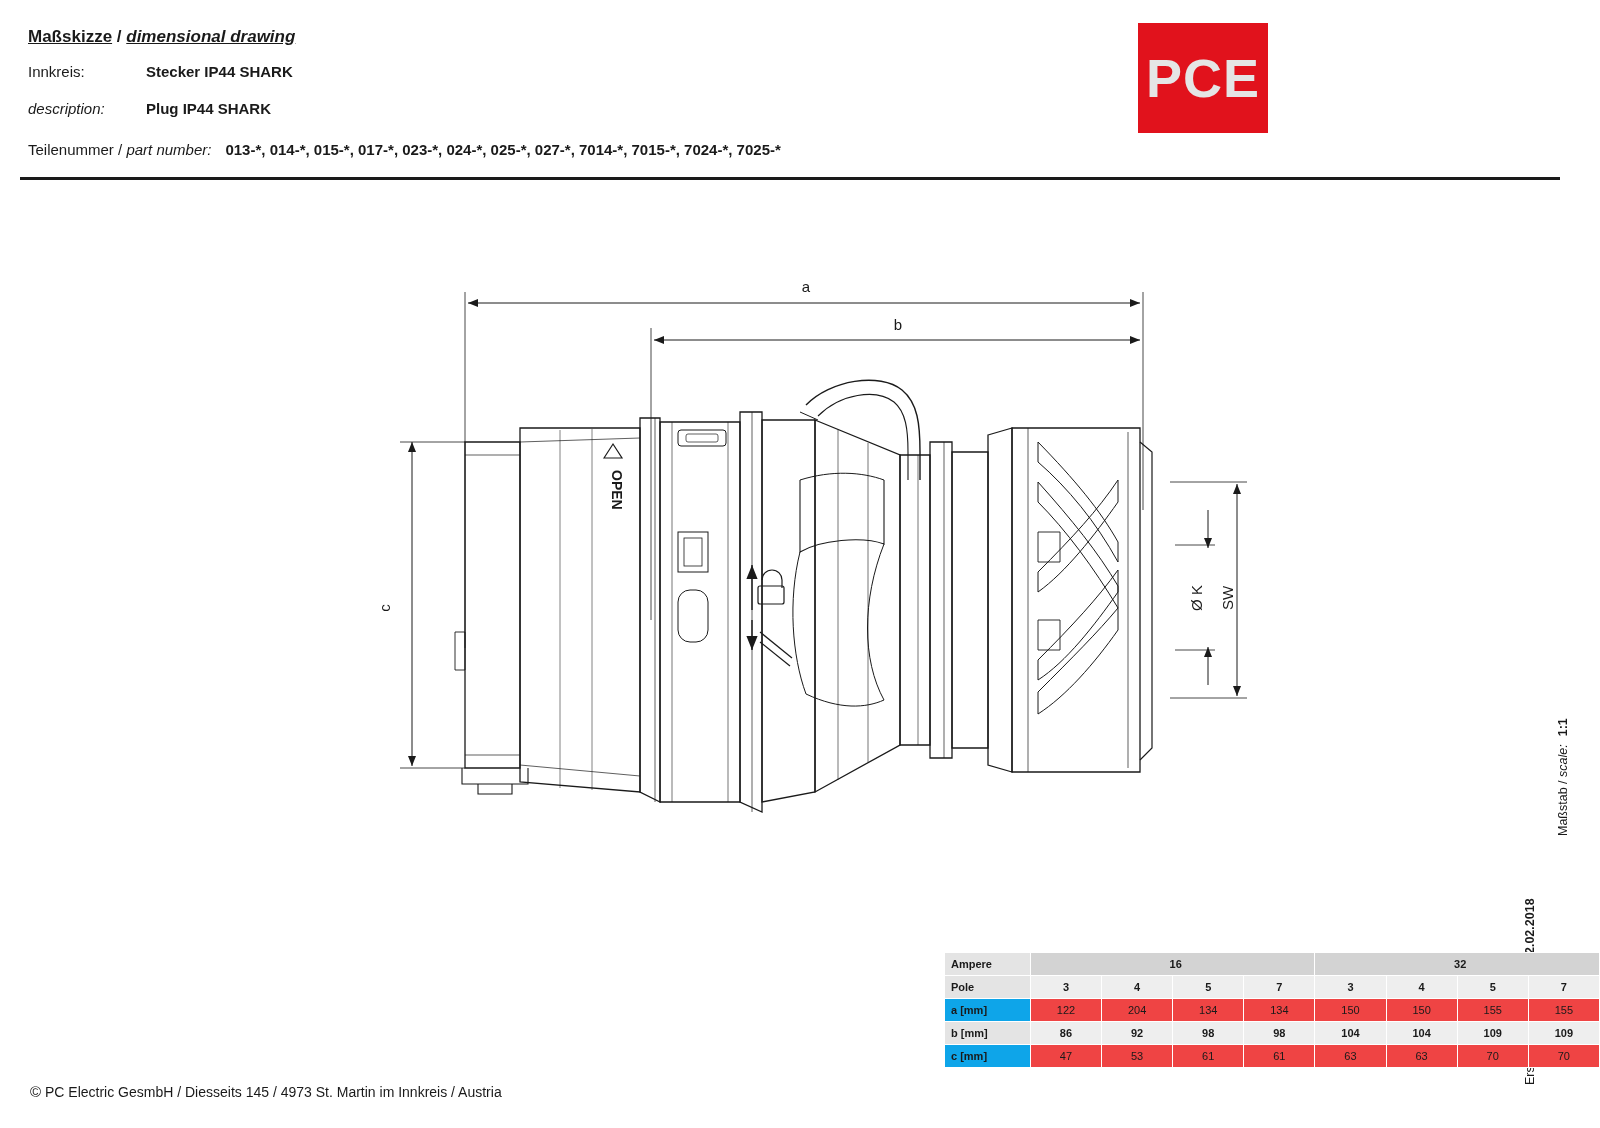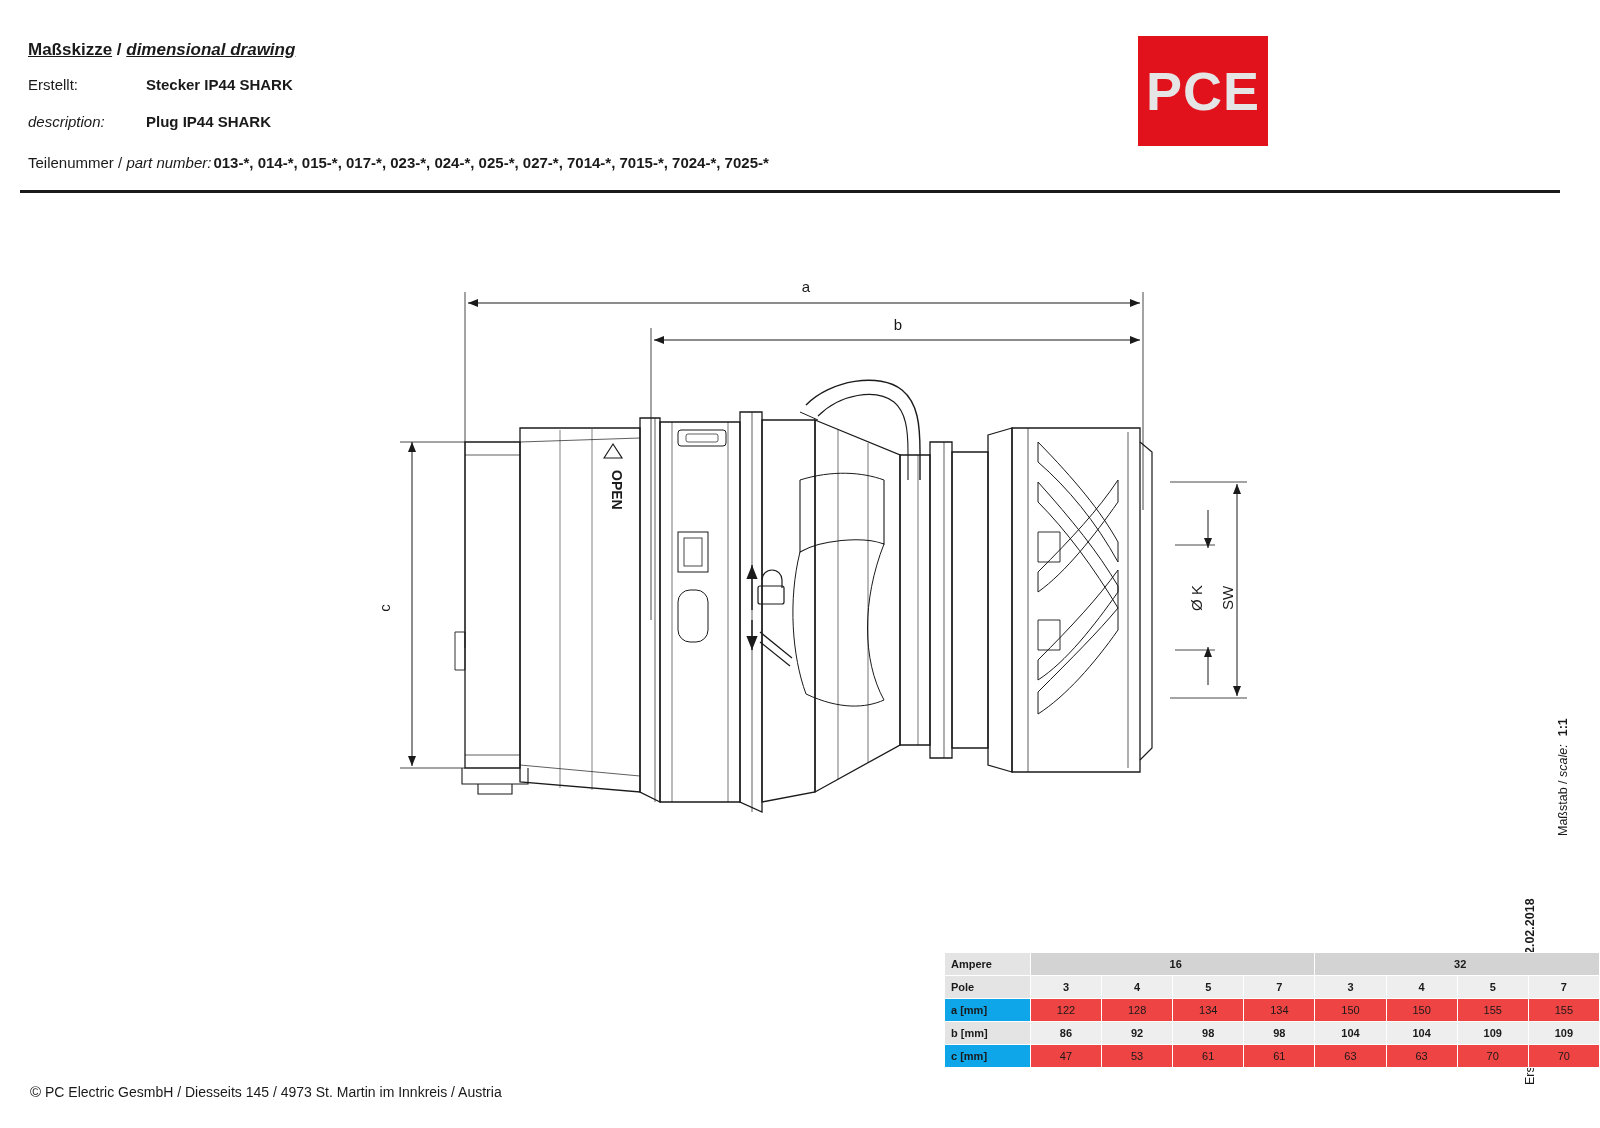--- a/index.html
+++ b/index.html
@@ -12,21 +12,21 @@
     height: 1128px;
     position: relative;
     font-family: "Liberation Sans", sans-serif;
     color: #1a1a1a;
     overflow: hidden;
   }
 
   
   #header {
     position: absolute;
-    left: 0; top: 18px;
+    left: 0; top: 5px;
     width: 1296px;
     height: 180px;
   }
   #title-line {
     position: absolute;
     left: 28px; top: 22px;
     font-size: 17px;
     font-weight: bold;
     white-space: nowrap;
   }
@@ -169,29 +169,29 @@
 </head>
 <body>
 
 <div id="header">
 
   <div id="title-line">
     <span class="de">Maßskizze</span><span class="sep"> / </span><span class="en">dimensional drawing</span>
   </div>
 
   <div class="meta-row" id="row-benennung">
-    <span class="meta-label">Erstellt:</span><span class="meta-value">Stecker IP44 SHARK</span>
+    <span class="meta-label">Innkreis:</span><span class="meta-value">Stecker IP44 SHARK</span>
   </div>
 
   <div class="meta-row" id="row-description">
     <span class="meta-label italic">description:</span><span class="meta-value">Plug IP44 SHARK</span>
   </div>
 
   <div class="meta-row" id="row-partnumber">
-    <span>Teilenummer</span><span> / </span><span style="font-style:italic">part number:</span><span class="meta-value" style="margin-left:2px">013-*, 014-*, 015-*, 017-*, 023-*, 024-*, 025-*, 027-*, 7014-*, 7015-*, 7024-*, 7025-*</span>
+    <span>Teilenummer</span><span> / </span><span style="font-style:italic">part number:</span><span class="meta-value" style="margin-left:14px">013-*, 014-*, 015-*, 017-*, 023-*, 024-*, 025-*, 027-*, 7014-*, 7015-*, 7024-*, 7025-*</span>
   </div>
 
   <div id="logo">
     <span>PCE</span>
   </div>
 
   <div id="header-rule"></div>
 </div>
 
 <div id="drawing">
@@ -337,21 +337,21 @@
       <td class="cell bold">5</td>
       <td class="cell bold">7</td>
       <td class="cell bold">3</td>
       <td class="cell bold">4</td>
       <td class="cell bold">5</td>
       <td class="cell bold">7</td>
     </tr>
     <tr class="alt">
       <td class="rowhead">a [mm]</td>
       <td class="cell">122</td>
-      <td class="cell">128</td>
+      <td class="cell">204</td>
       <td class="cell">134</td>
       <td class="cell">134</td>
       <td class="cell">150</td>
       <td class="cell">150</td>
       <td class="cell">155</td>
       <td class="cell">155</td>
     </tr>
     <tr>
       <td class="rowhead">b [mm]</td>
       <td class="cell bold">86</td>

